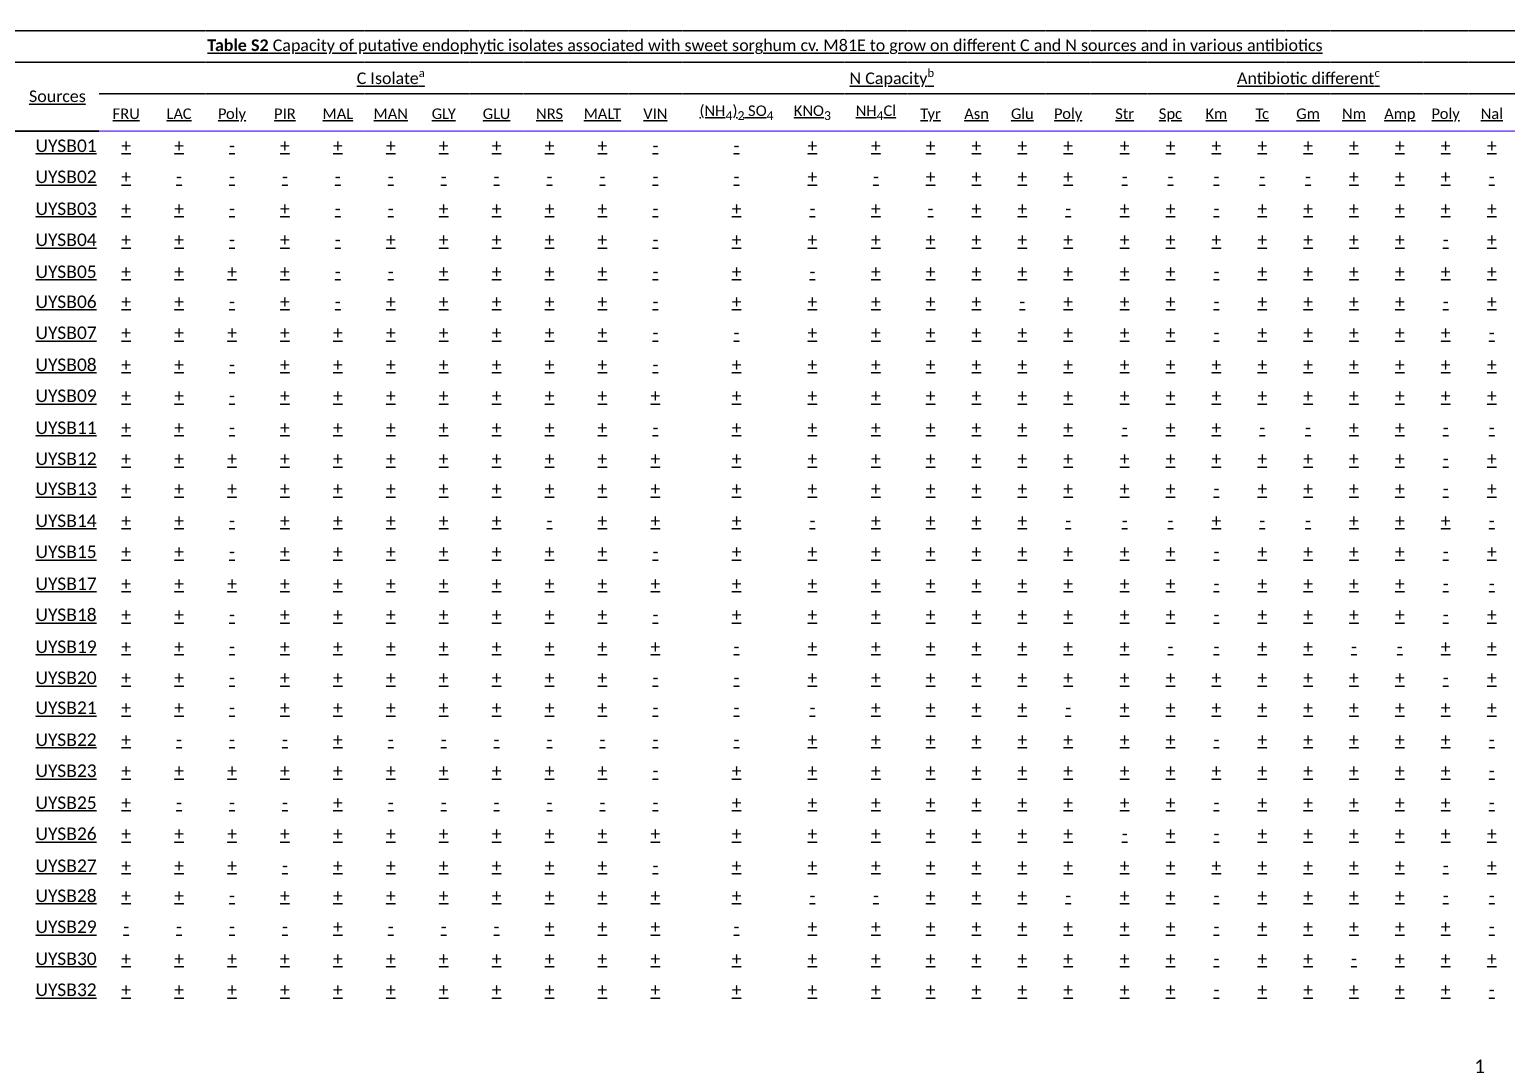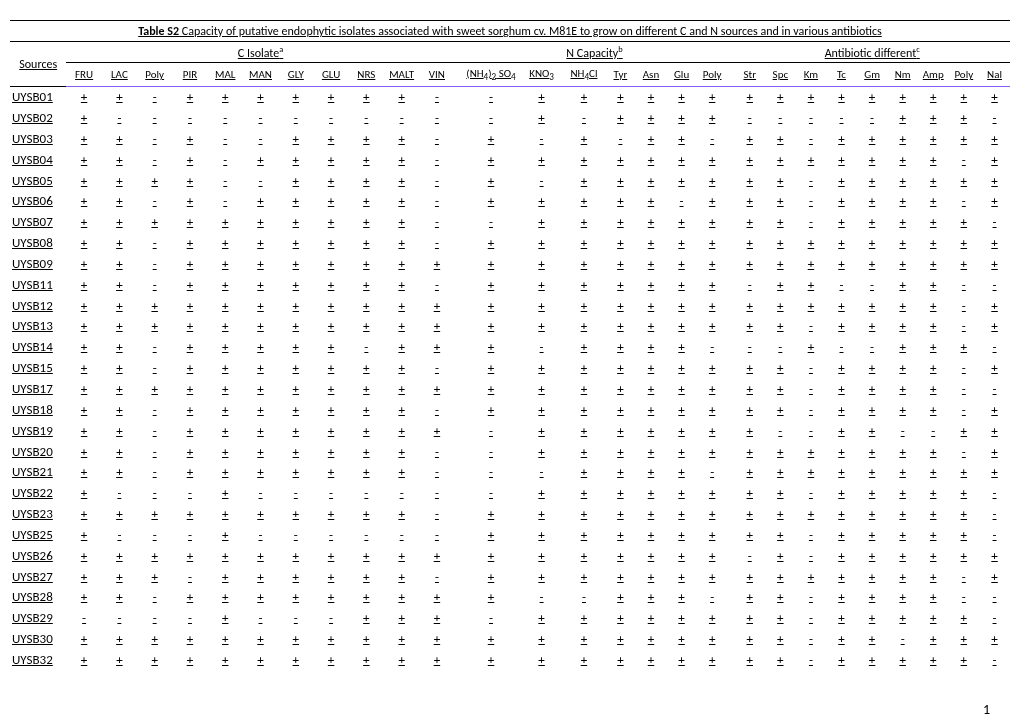--- a/index.html
+++ b/index.html
@@ -40,21 +40,21 @@
   }
   .isolate-cell {
     font-size: 12px;
     vertical-align: middle;
   }
   .data-row td {
     font-size: 13px;
     line-height: 1.45;
   }
   .row-label {
-    text-align: left;
+    text-align: right;
     font-size: 12px;
     padding-left: 2px;
   }
   sup { font-size: 0.7em; }
   .page-num {
     text-align: right;
     font-size: 14px;
     margin-top: 30px;
     padding-right: 20px;
   }

